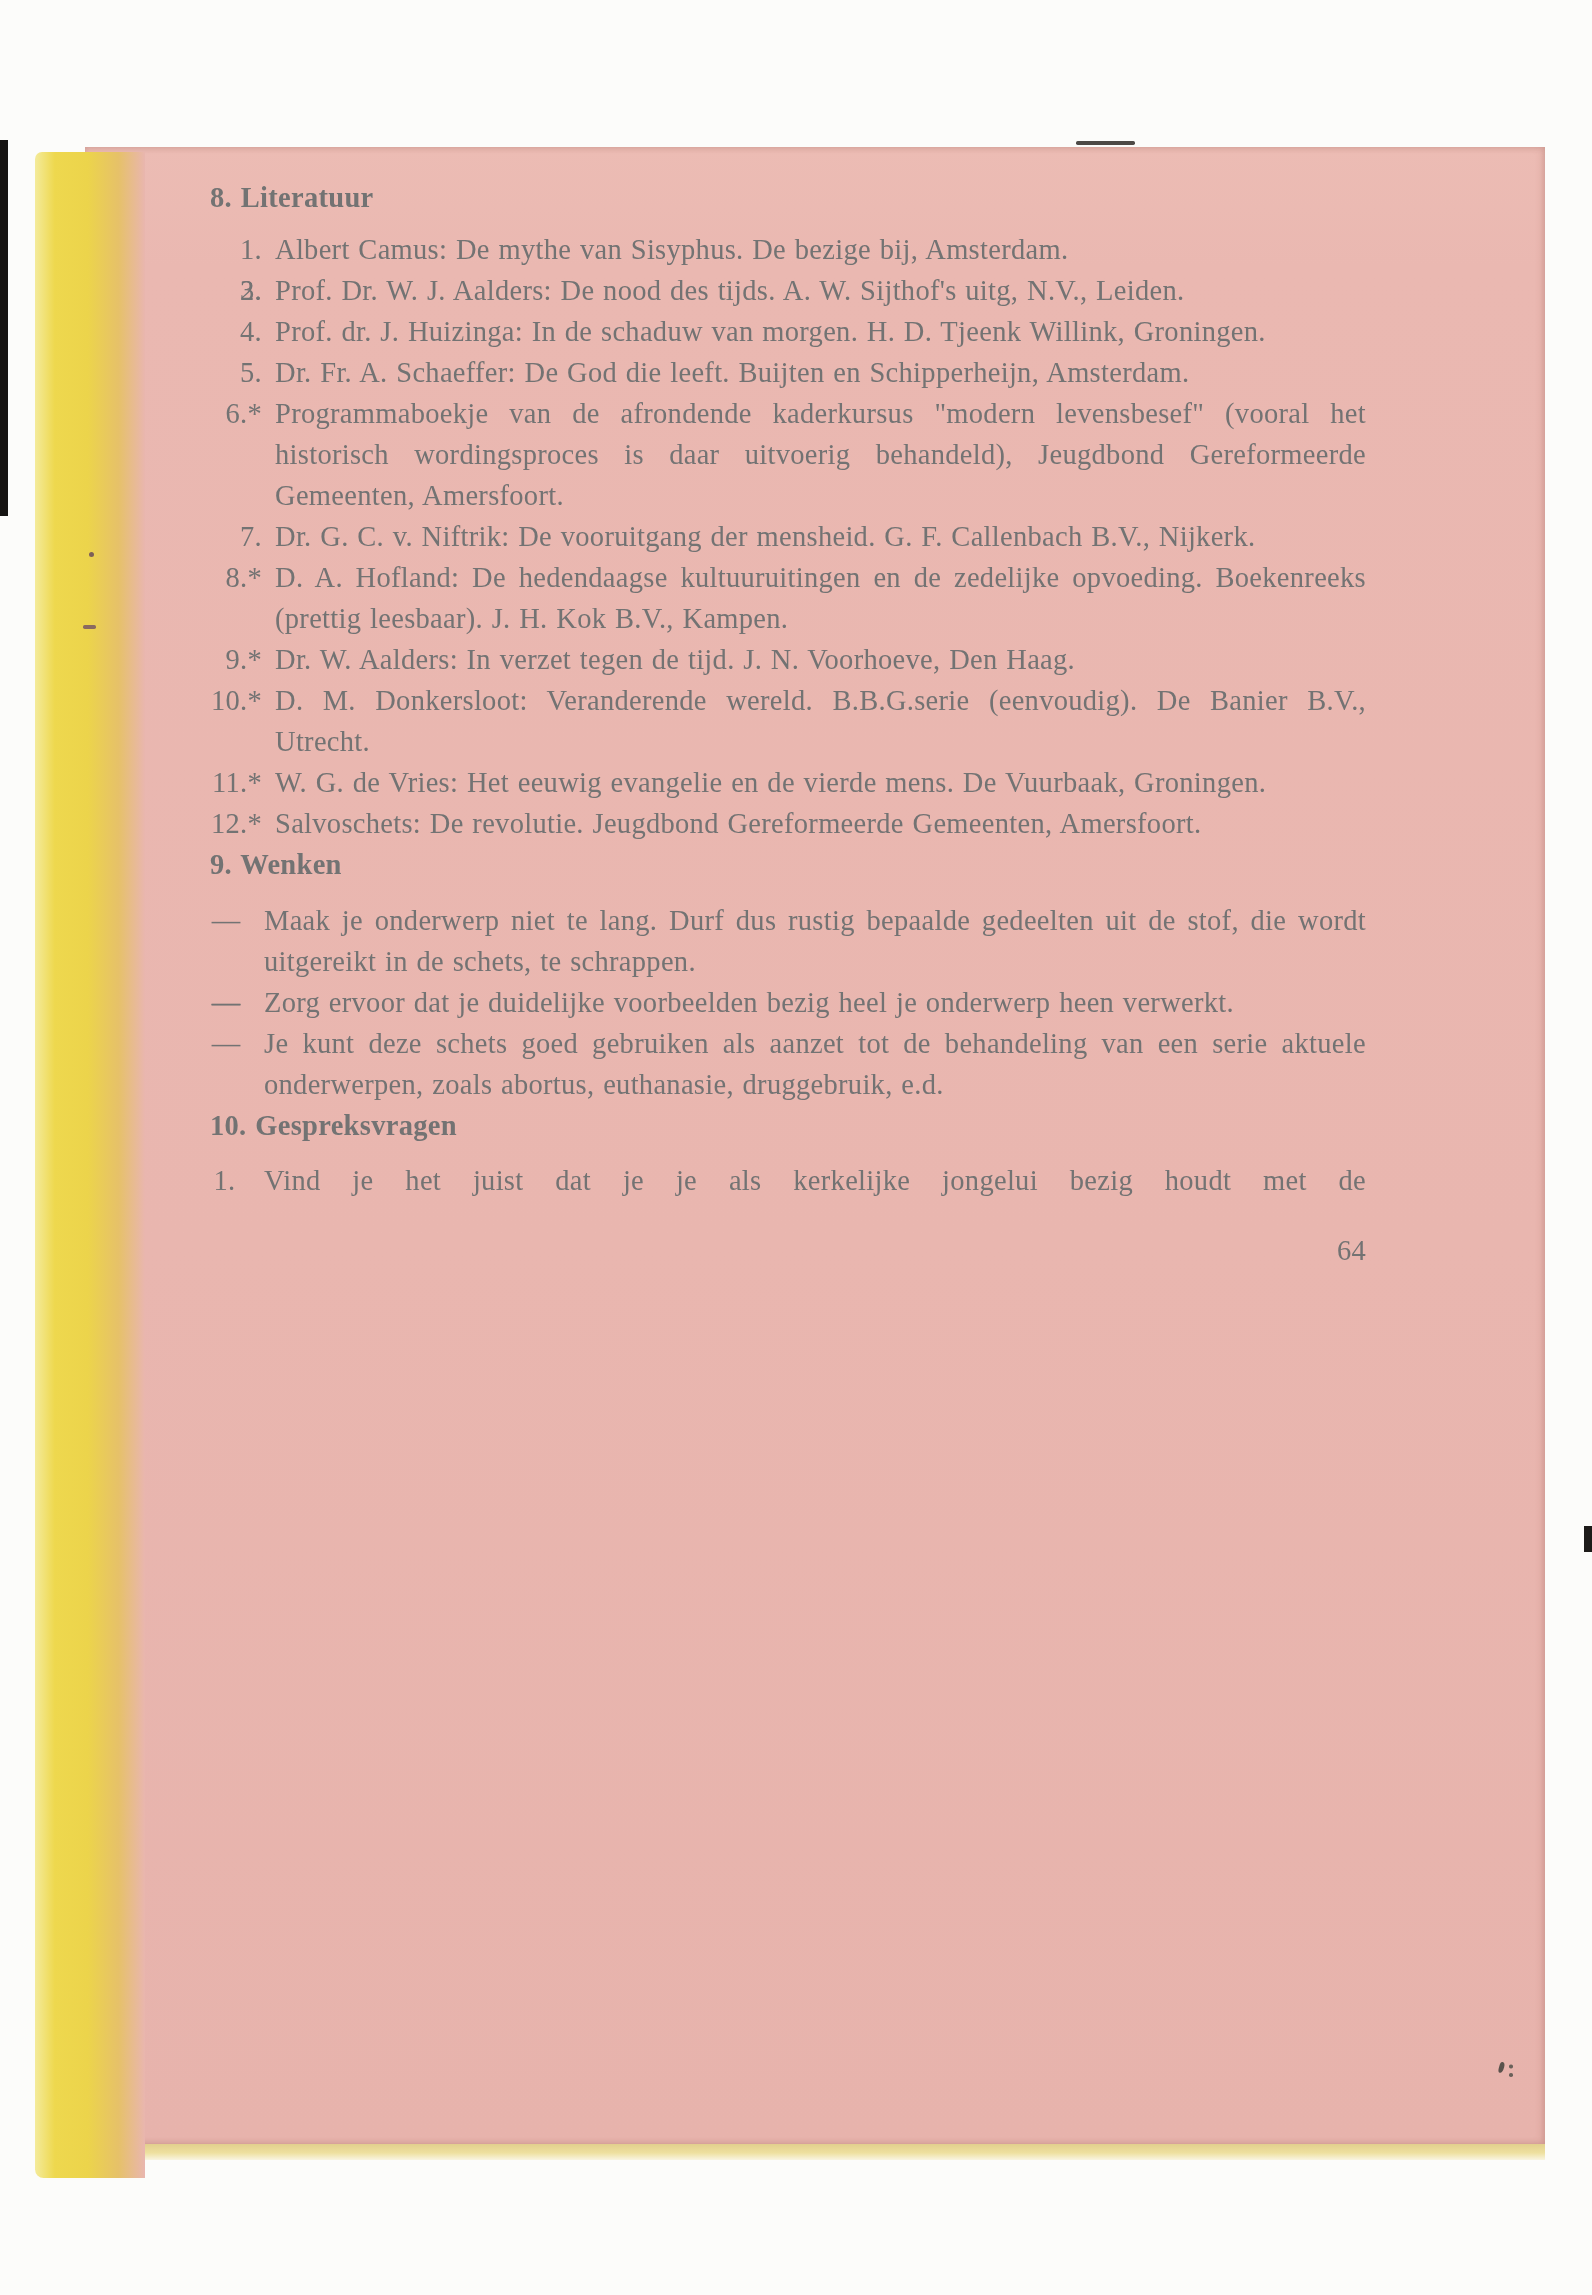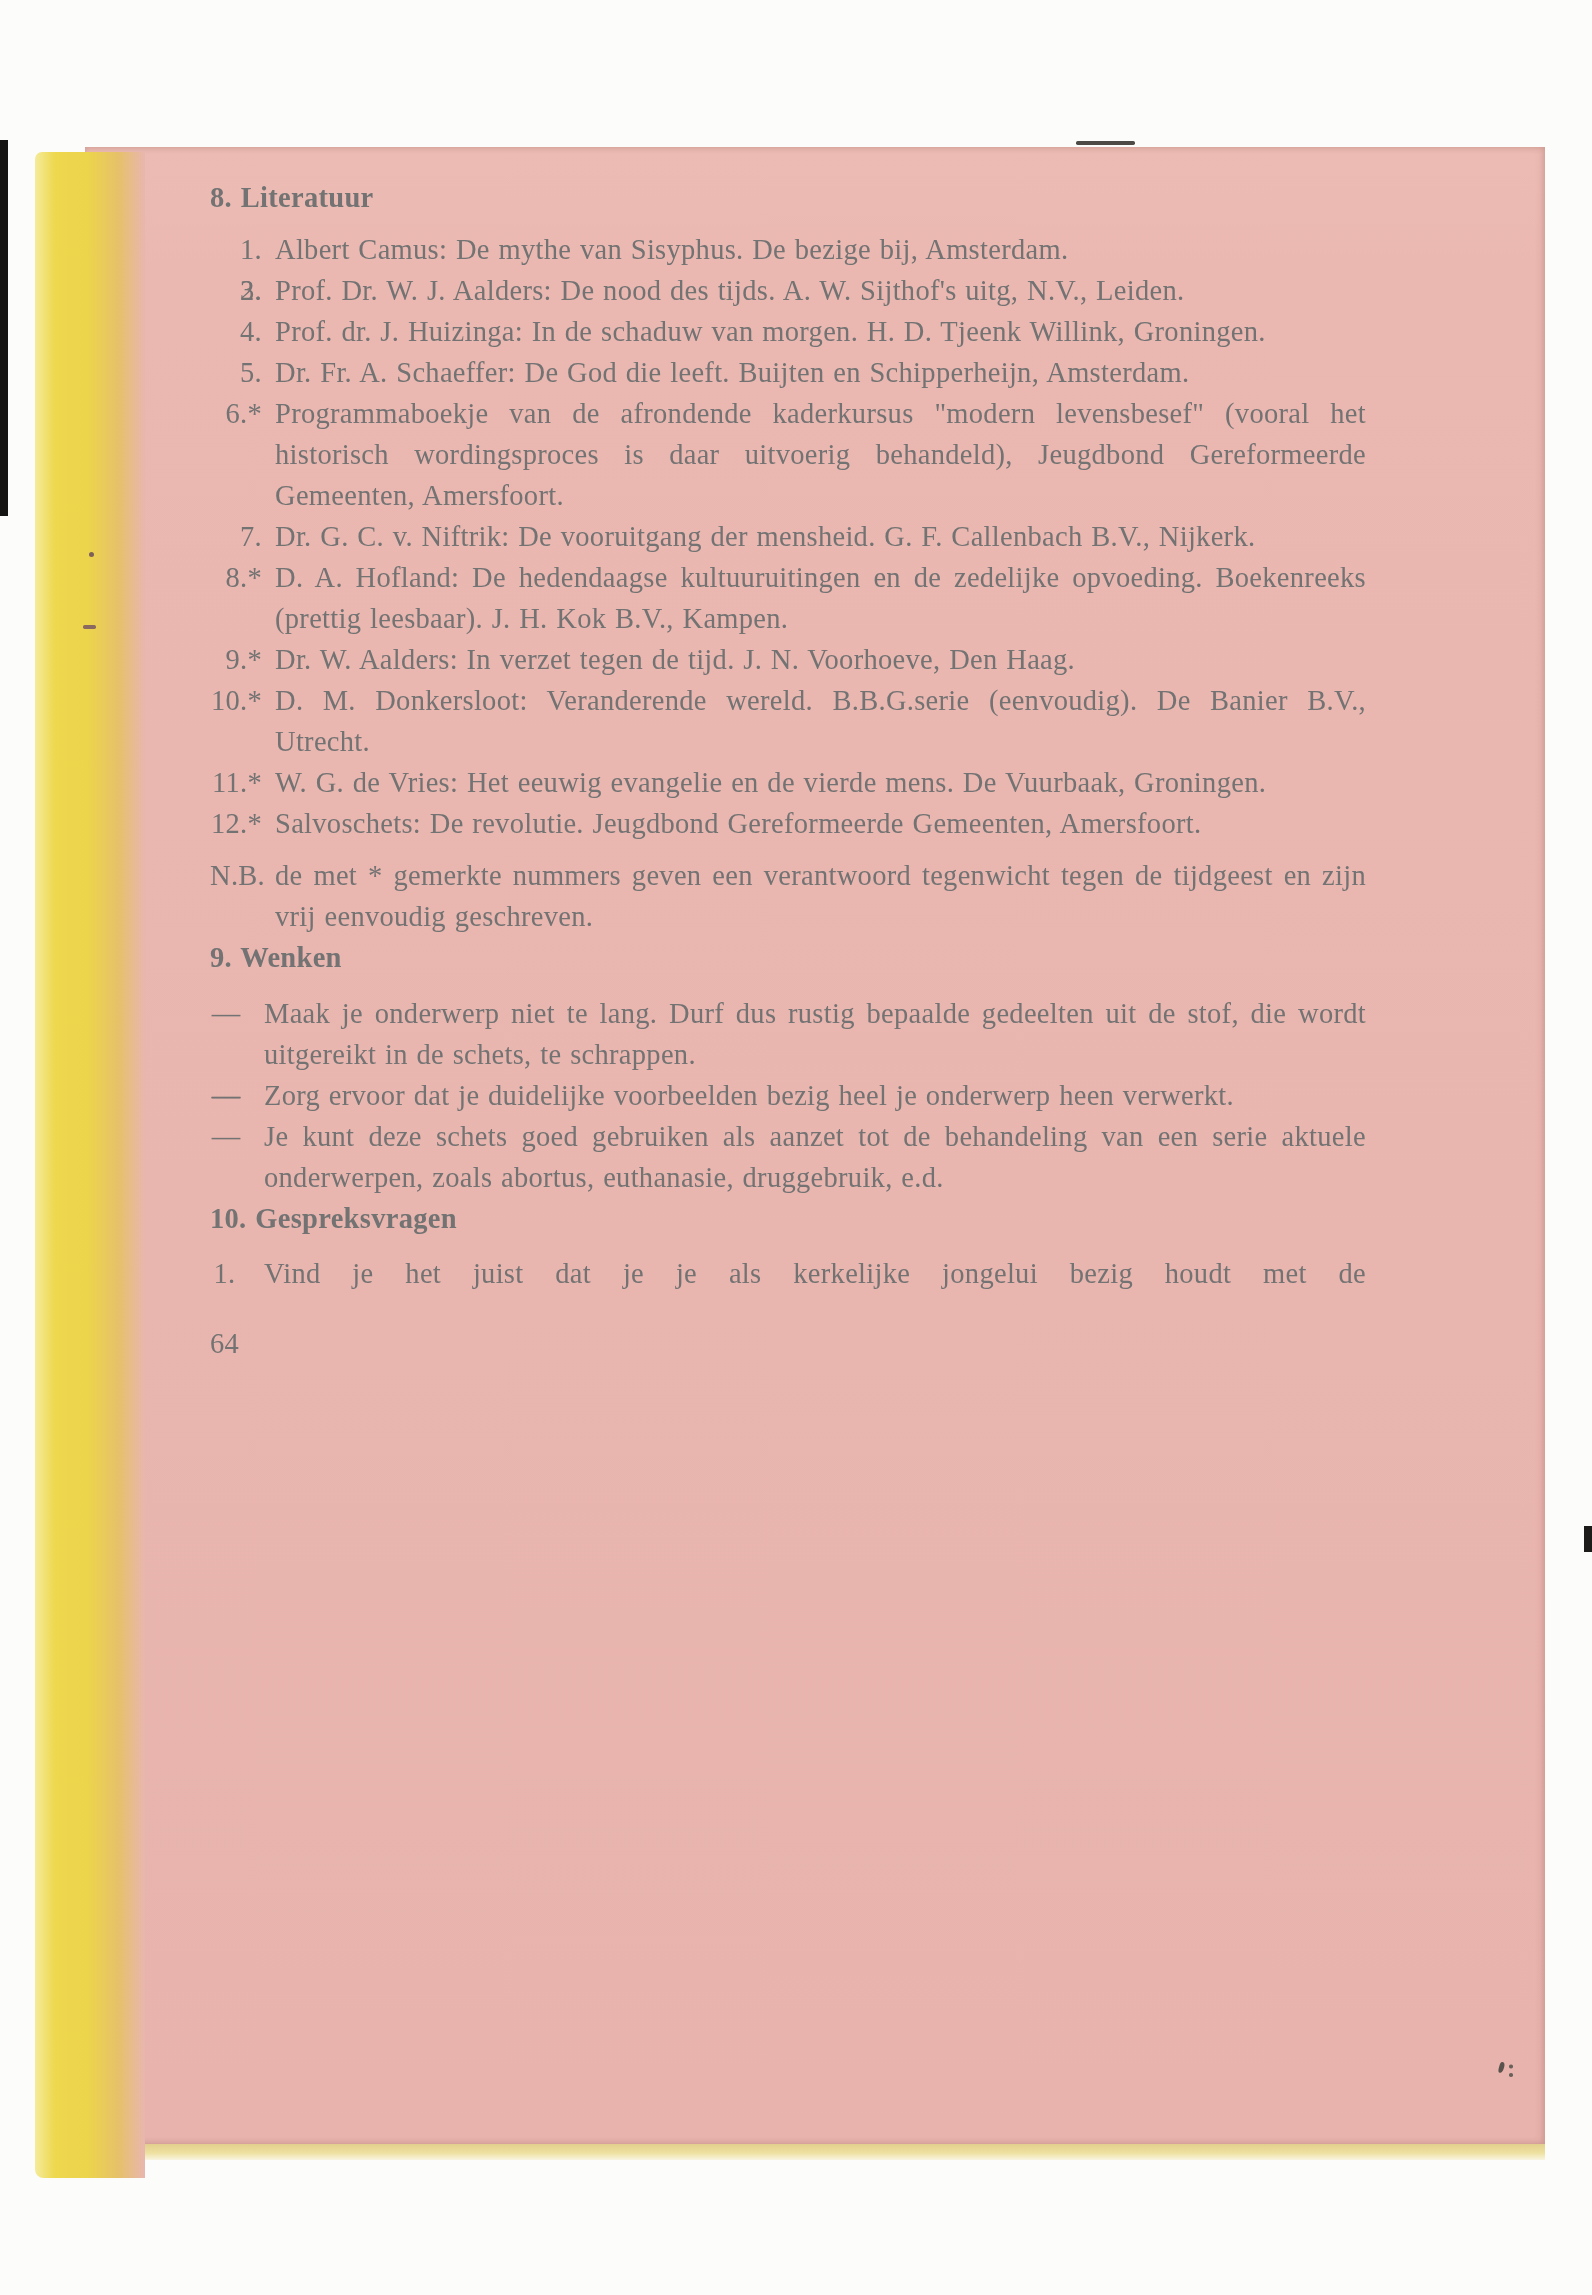--- a/index.html
+++ b/index.html
@@ -150,21 +150,21 @@
     text-align-last: justify;
   }
   .gv-item .num {
     position: absolute;
     left: 3.5px;
     top: 0;
   }
 
   .page-number {
     margin-top: 29px;
-    text-align: left;
+    text-align: right;
   }
 </style>
 </head>
 <body>
 
 <div class="bottom-edge"></div>
 <div class="page"></div>
 <div class="yellow-edge"></div>
 <div class="binding-mark"></div>
 <div class="top-edge-line"></div>
@@ -221,24 +221,20 @@
     <li class="num-item">
       <span class="num">11.*</span>
       <span class="txt">W. G. de Vries: Het eeuwig evangelie en de vierde mens. De Vuurbaak, Groningen.</span>
     </li>
     <li class="num-item">
       <span class="num">12.*</span>
       <span class="txt">Salvoschets: De revolutie. Jeugdbond Gereformeerde Gemeenten, Amersfoort.</span>
     </li>
   </ol>
 
-  <div class="note num-item">
-    <span class="num">N.B.</span>
-    <span class="txt">de met * gemerkte nummers geven een verantwoord tegenwicht tegen de tijdgeest en zijn vrij eenvoudig geschreven.</span>
-  </div>
 
   <h2 class="sec-heading h2-wenken">9. Wenken</h2>
 
   <div class="dash-list">
     <div class="dash-item">
       <span class="dash">—</span>
       <span class="txt">Maak je onderwerp niet te lang. Durf dus rustig bepaalde gedeelten uit de stof, die wordt uitgereikt in de schets, te schrappen.</span>
     </div>
     <div class="dash-item">
       <span class="dash">—</span>

